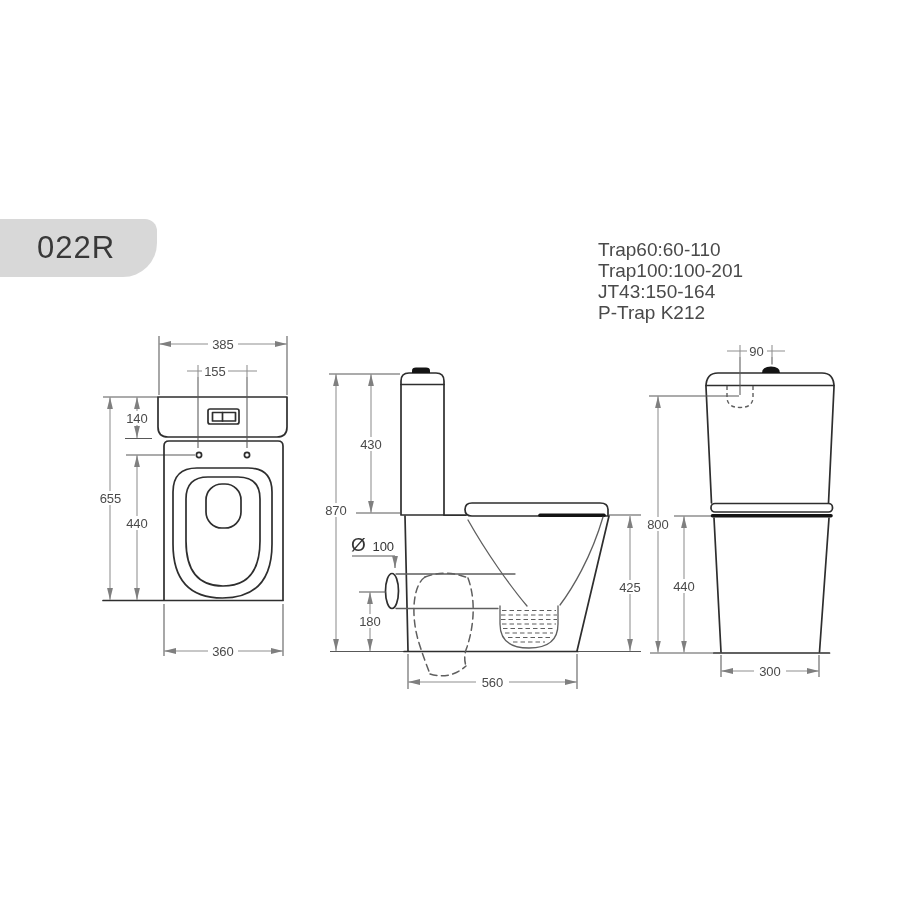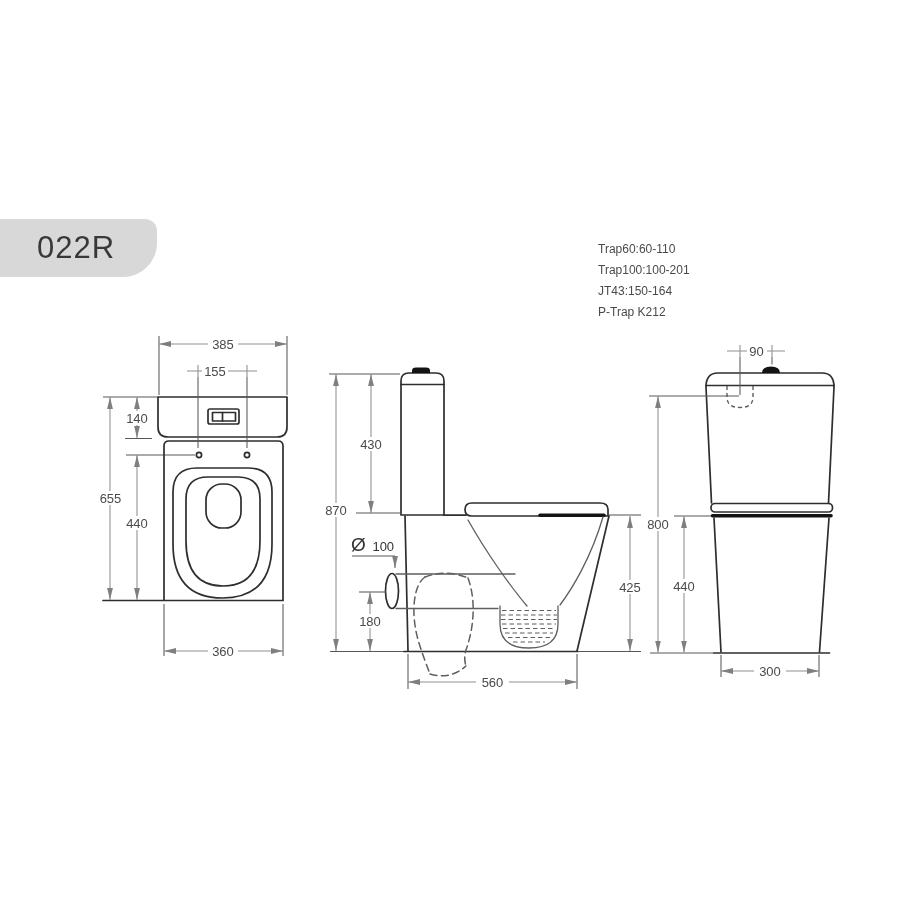--- a/index.html
+++ b/index.html
@@ -2,21 +2,21 @@
 <html style="--paper: #ffffff; --badge_fill: #d8d8d8; --ink: #2e2e2e; --ink_heavy: #141414; --ink_light: #5f5f5f; --dim_line: #8f8f8f; --ext_line: #585858; --dim_text: #4a4a4a; --arrow_fill: #7f7f7f;"><head>
 <meta charset="utf-8">
 <style>
   html,body{margin:0;padding:0;background:#fff;}
   .canvas{position:relative;width:900px;height:900px;background:var(--paper,#fff);
           overflow:hidden;font-family:"Liberation Sans",sans-serif;}
   .badge{position:absolute;left:0;top:219px;width:157px;height:58px;
          background:var(--badge_fill,#d8d8d8);border-radius:0 12px 34px 0;
          display:flex;align-items:center;}
   .badge span{padding-left:37px;font-size:31px;letter-spacing:1px;color:#383838;}
-  .trap-notes{position:absolute;left:598px;top:239px;font-size:12px;
+  .trap-notes{position:absolute;left:598px;top:239px;font-size:19px;
               color:var(--dim_text,#4a4a4a);}
   .trap-notes div{height:21px;line-height:21px;white-space:nowrap;}
   svg{position:absolute;left:0;top:0;}
   .ln-main{stroke:var(--ink,#2e2e2e);stroke-width:1.7;fill:none;stroke-linecap:round;stroke-linejoin:round;}
   .ln-heavy{stroke:var(--ink_heavy,#141414);stroke-width:3.6;fill:none;stroke-linecap:round;}
   .ln-light{stroke:var(--ink_light,#5f5f5f);stroke-width:1.3;fill:none;stroke-linecap:round;}
   .ln-dash{stroke:var(--ink_light,#5f5f5f);stroke-width:1.5;fill:none;stroke-dasharray:7 4.5;stroke-linecap:round;}
   .ln-dash-sm{stroke:var(--ink_light,#5f5f5f);stroke-width:1.4;fill:none;stroke-dasharray:4 3;}
   .water{stroke:var(--ink_light,#5f5f5f);stroke-width:1.1;fill:none;stroke-dasharray:4.5 3;}
   .ln-dim{stroke:var(--dim_line,#8f8f8f);stroke-width:1.05;fill:none;}

